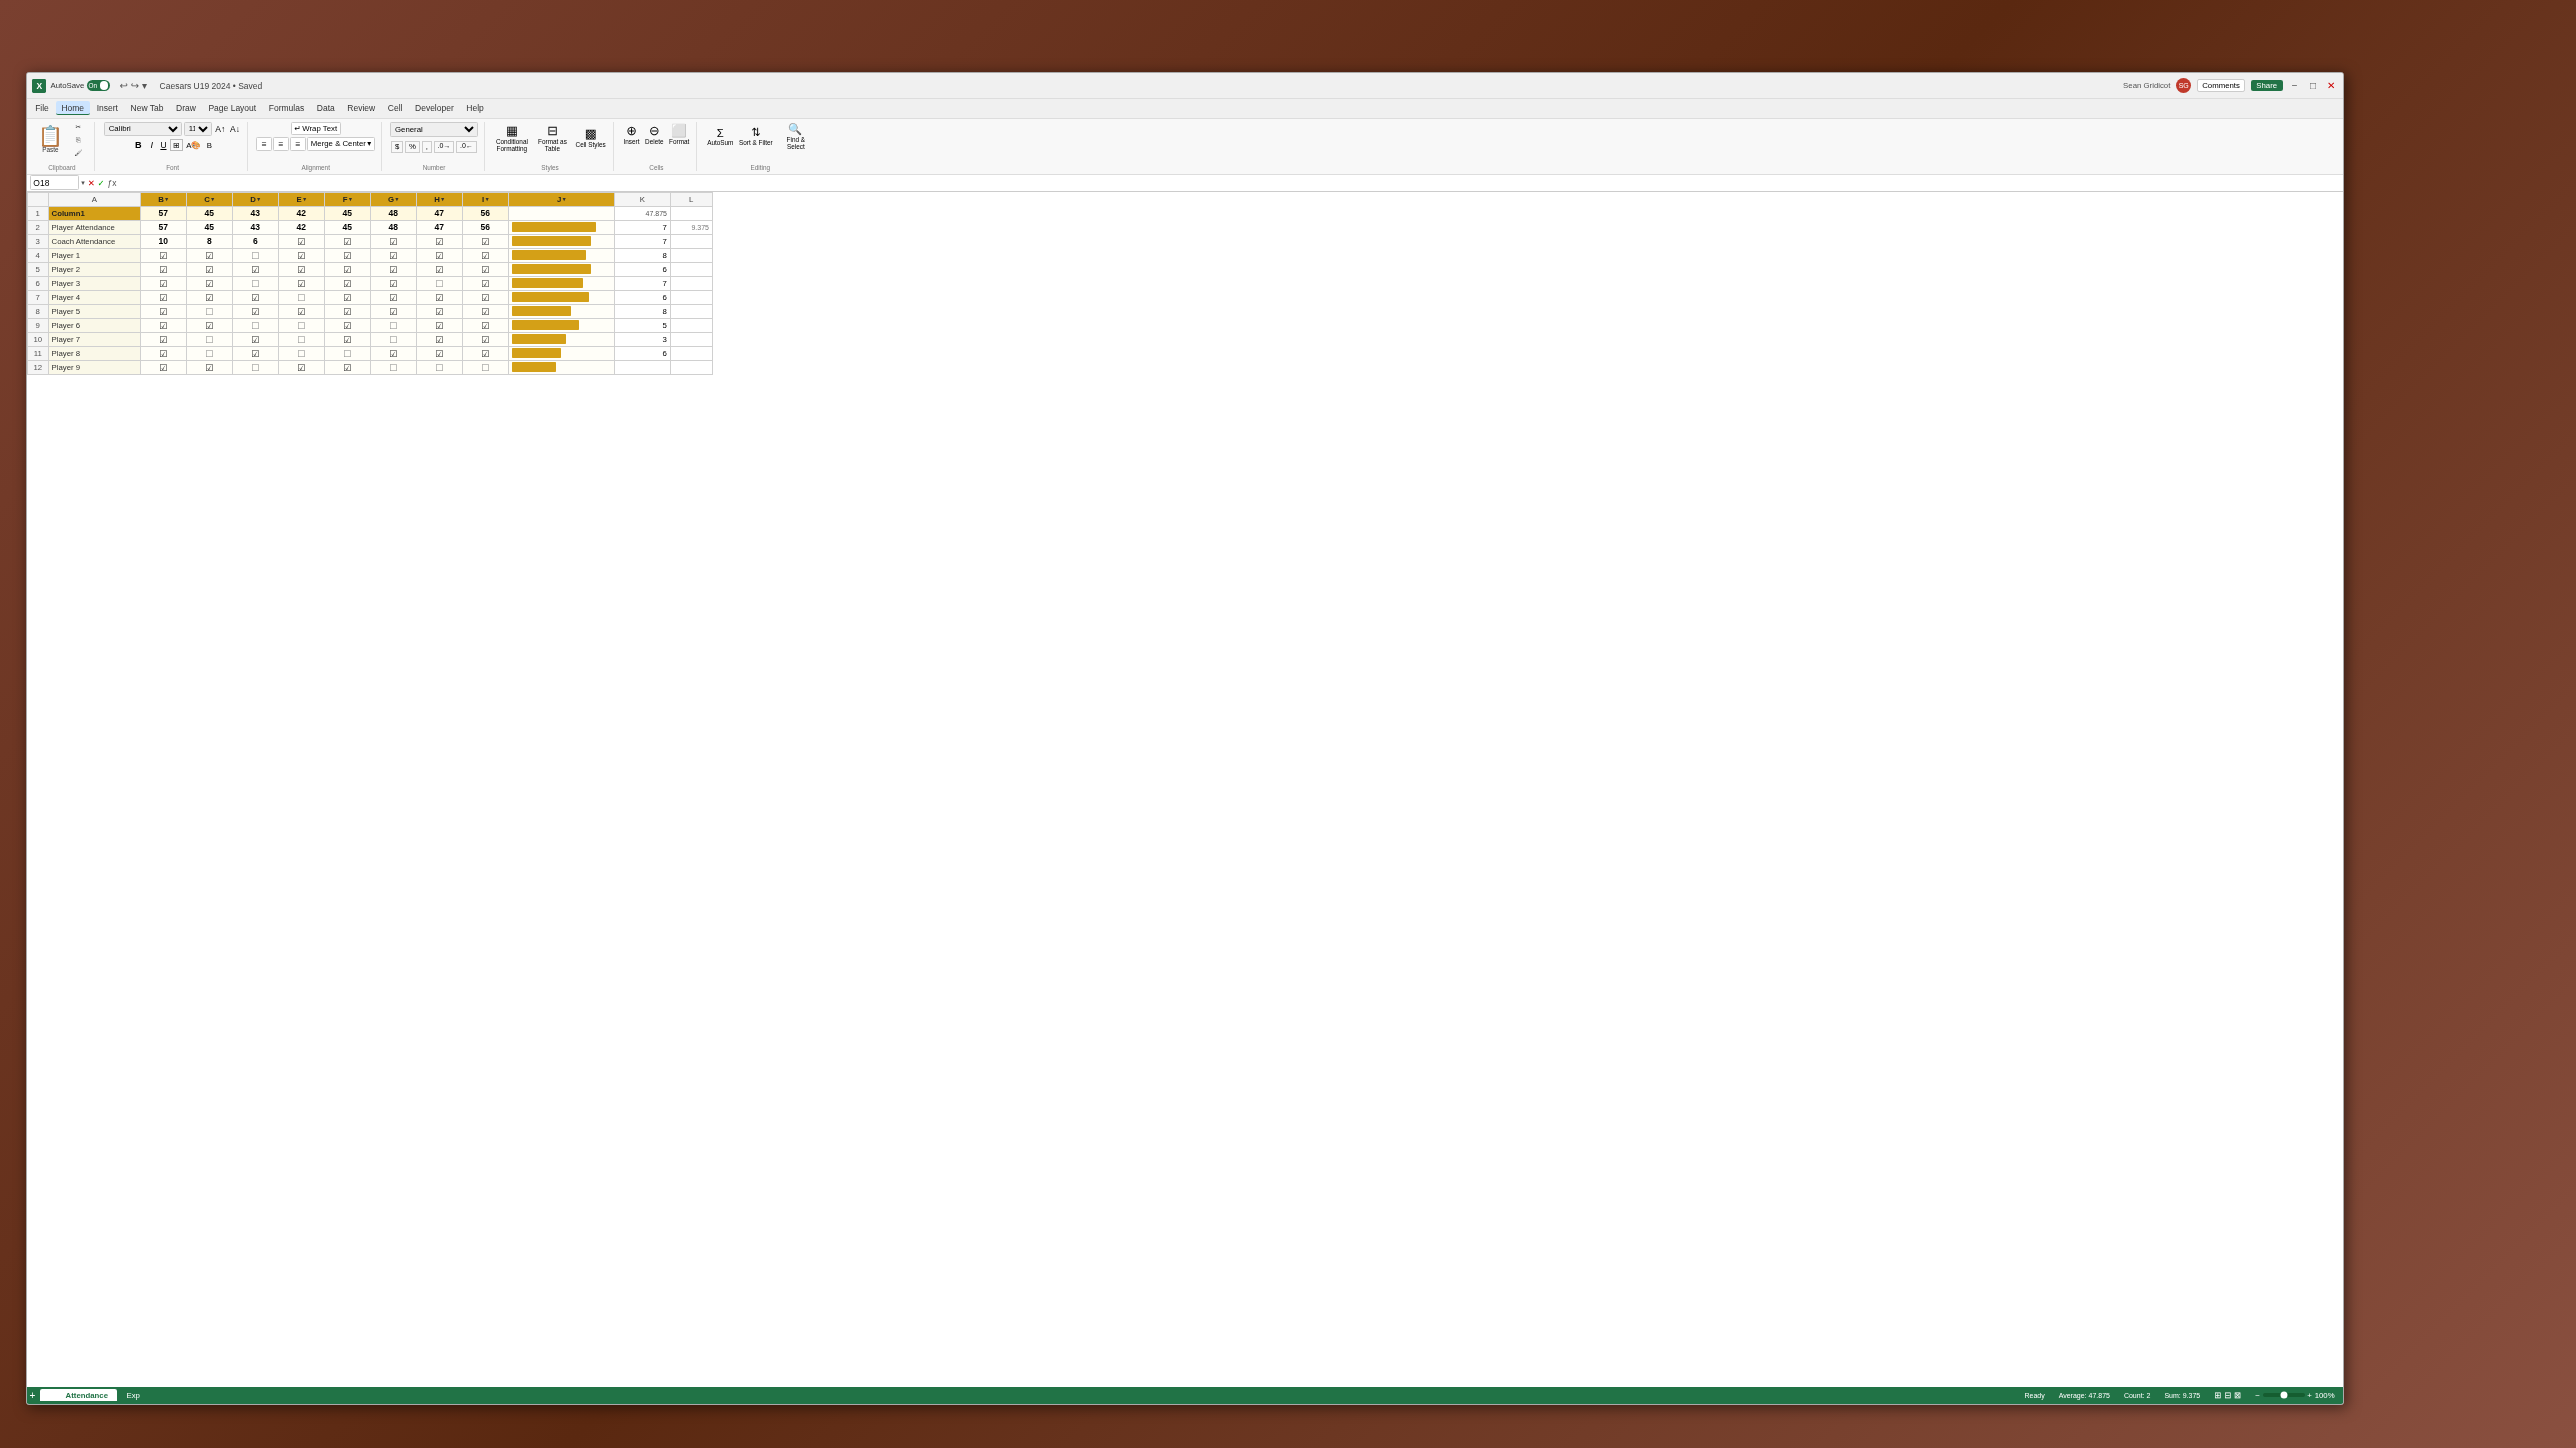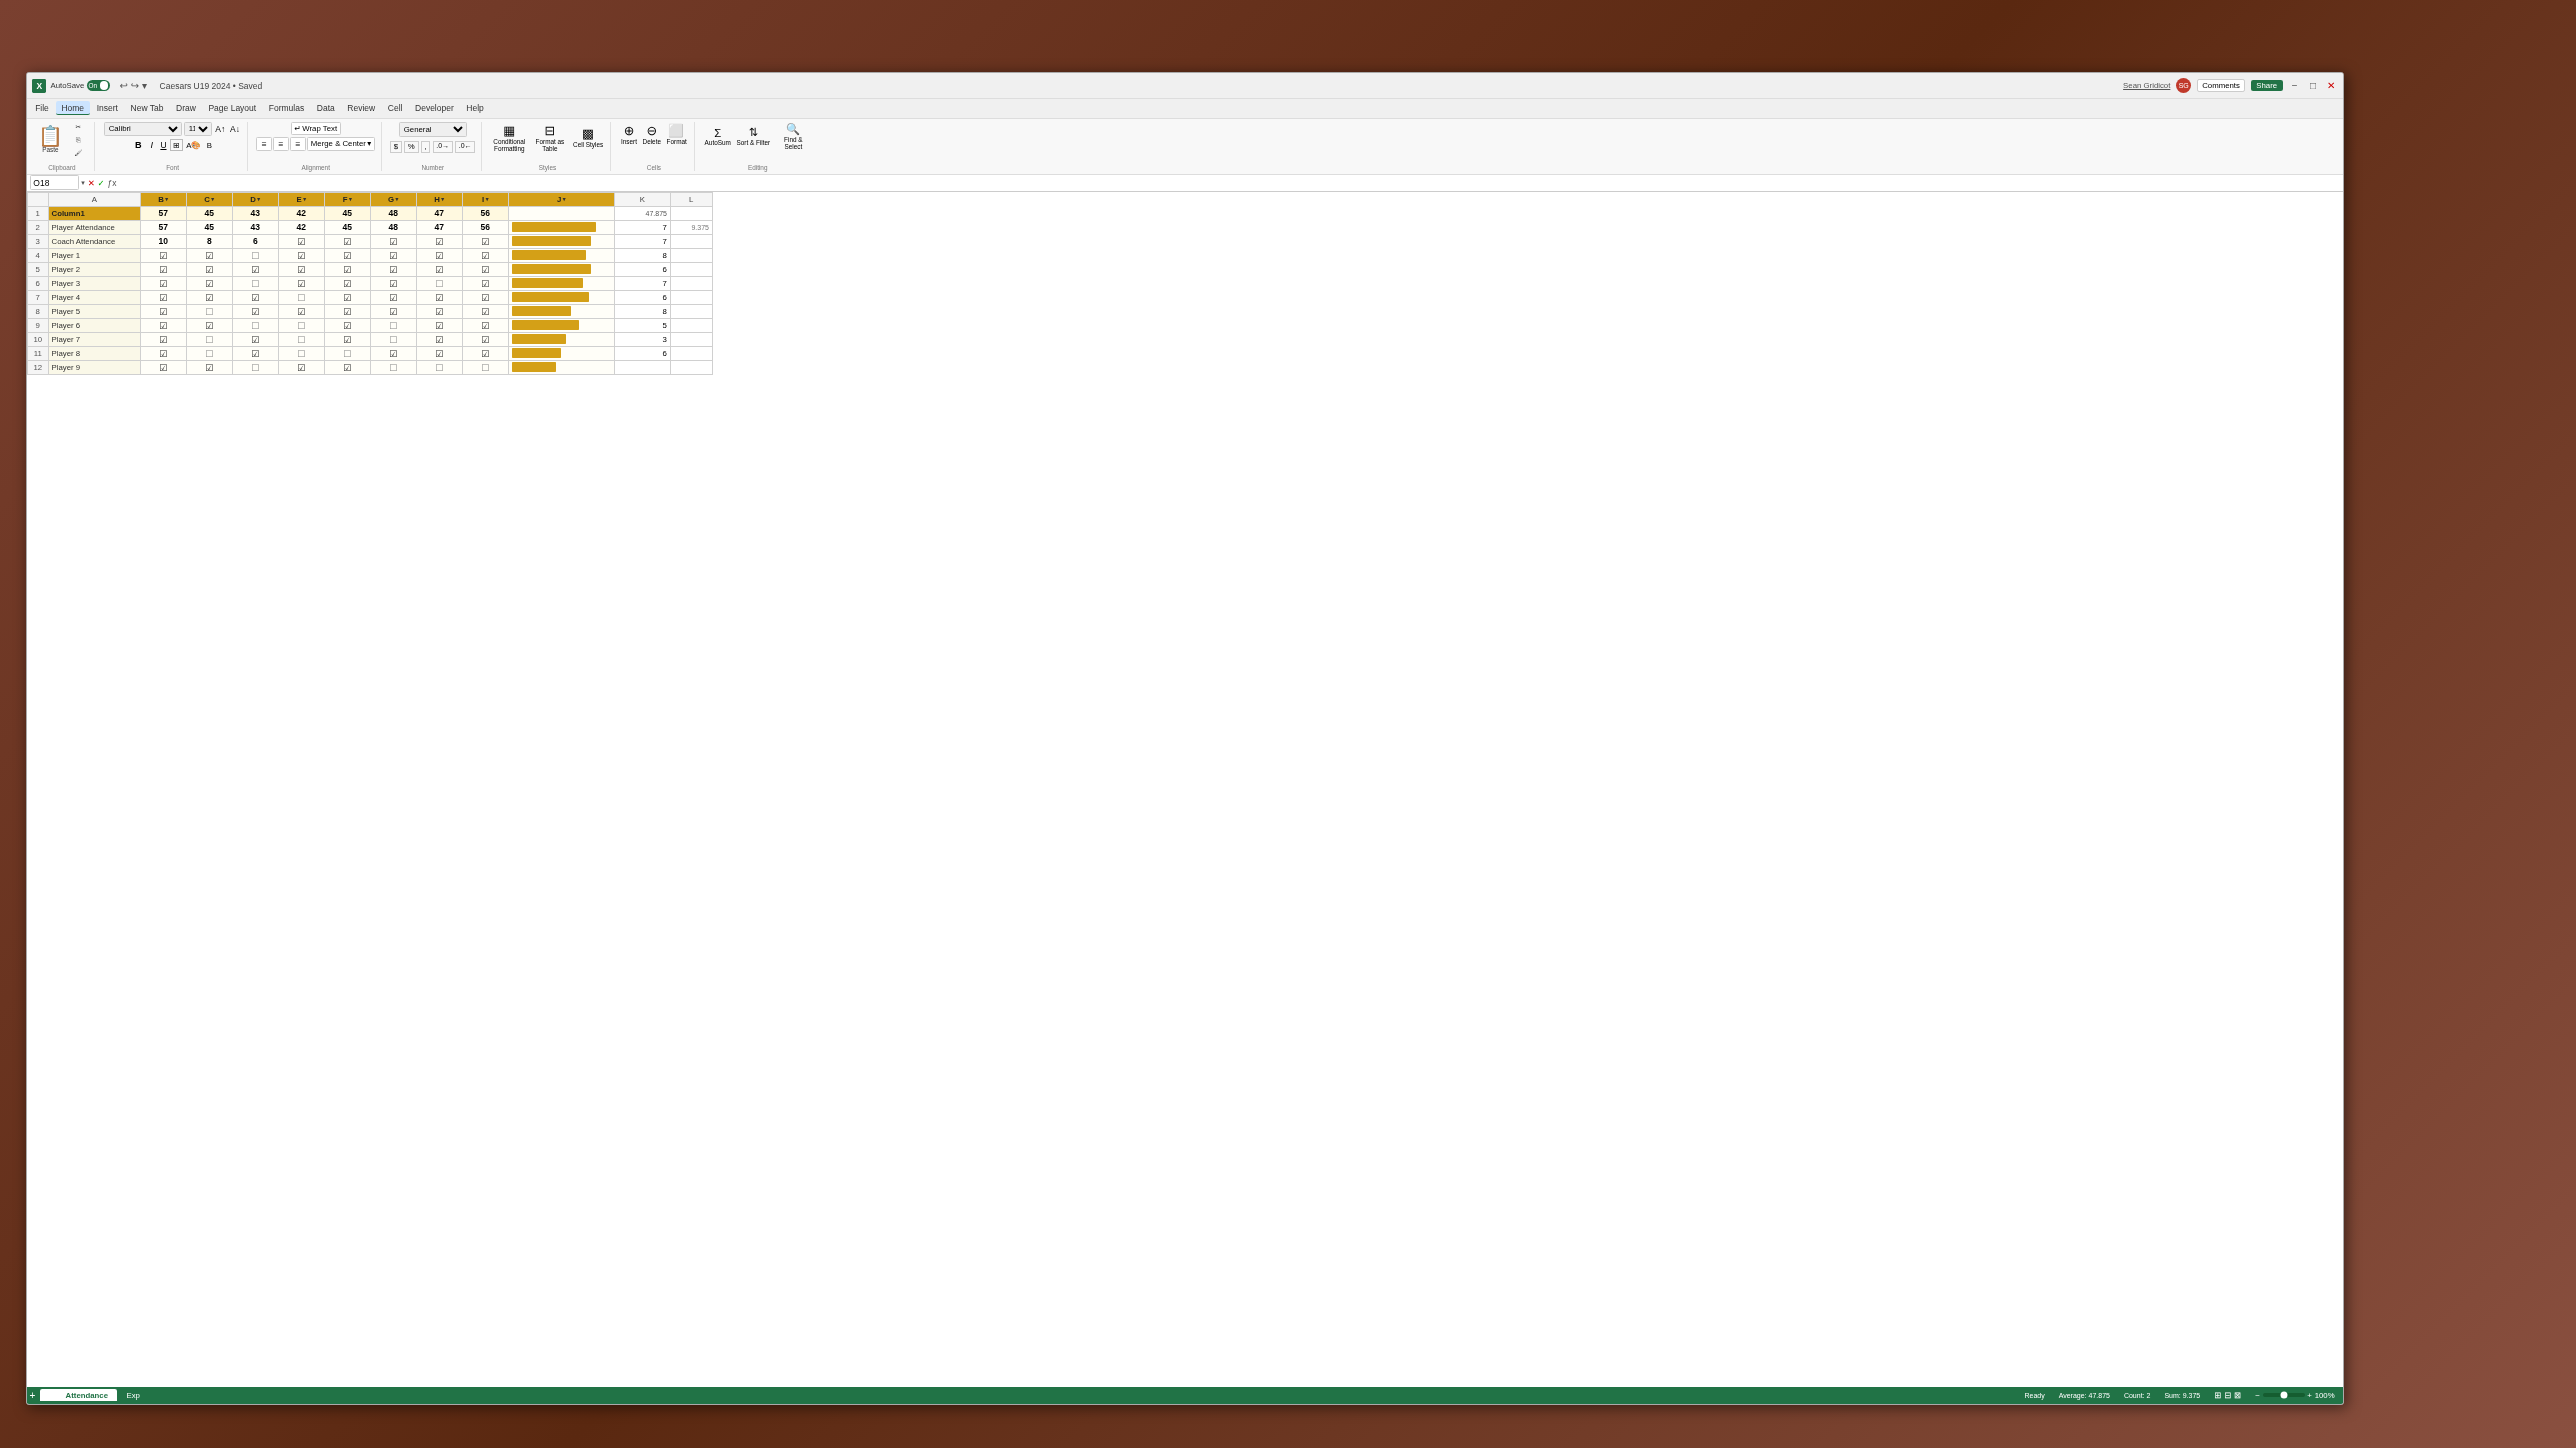--- a/index.html
+++ b/index.html
@@ -258,21 +258,21 @@
       border-radius: 1.4px;
     }
     .format-row {
       display: flex;
       align-items: center;
       gap: 1.4px;
       margin-top: 1.4px;
     }
     
     .num-format-select {
-      width: 68px;
+      width: 88px;
       height: 15.5px;
       font-size: 7.8px;
       border: 0.7px solid #ccc;
       border-radius: 1.4px;
     }
     
     .align-btn {
       width: 15.5px;
       height: 14px;
       font-size: 8.5px;
@@ -463,21 +463,21 @@
           </div>
         </div>
         <div class="undo-redo">
           <span title="Undo">↩</span>
           <span title="Redo">↪</span>
           <span>▾</span>
         </div>
         <span class="file-title">Caesars U19 2024 • Saved</span>
       </div>
       <div class="title-bar-right">
-        <span style="font-size:7.8px;color:#555;text-decoration:underline;">Sean Gridicot</span>
+        <span style="font-size:7.8px;color:#555;">Sean Gridicot</span>
         <div class="user-avatar">SG</div>
         <button style="font-size:7.8px;padding:1.4px 4.2px;border:0.7px solid #ccc;background:white;cursor:pointer;border-radius:2.1px;">Comments</button>
         <button style="font-size:7.8px;padding:1.4px 5.6px;border:none;background:#217346;color:white;cursor:pointer;border-radius:2.1px;">Share</button>
         <span class="win-btn">−</span>
         <span class="win-btn">□</span>
         <span class="win-btn close">✕</span>
       </div>
     </div>
 
     <div class="menu-bar">

